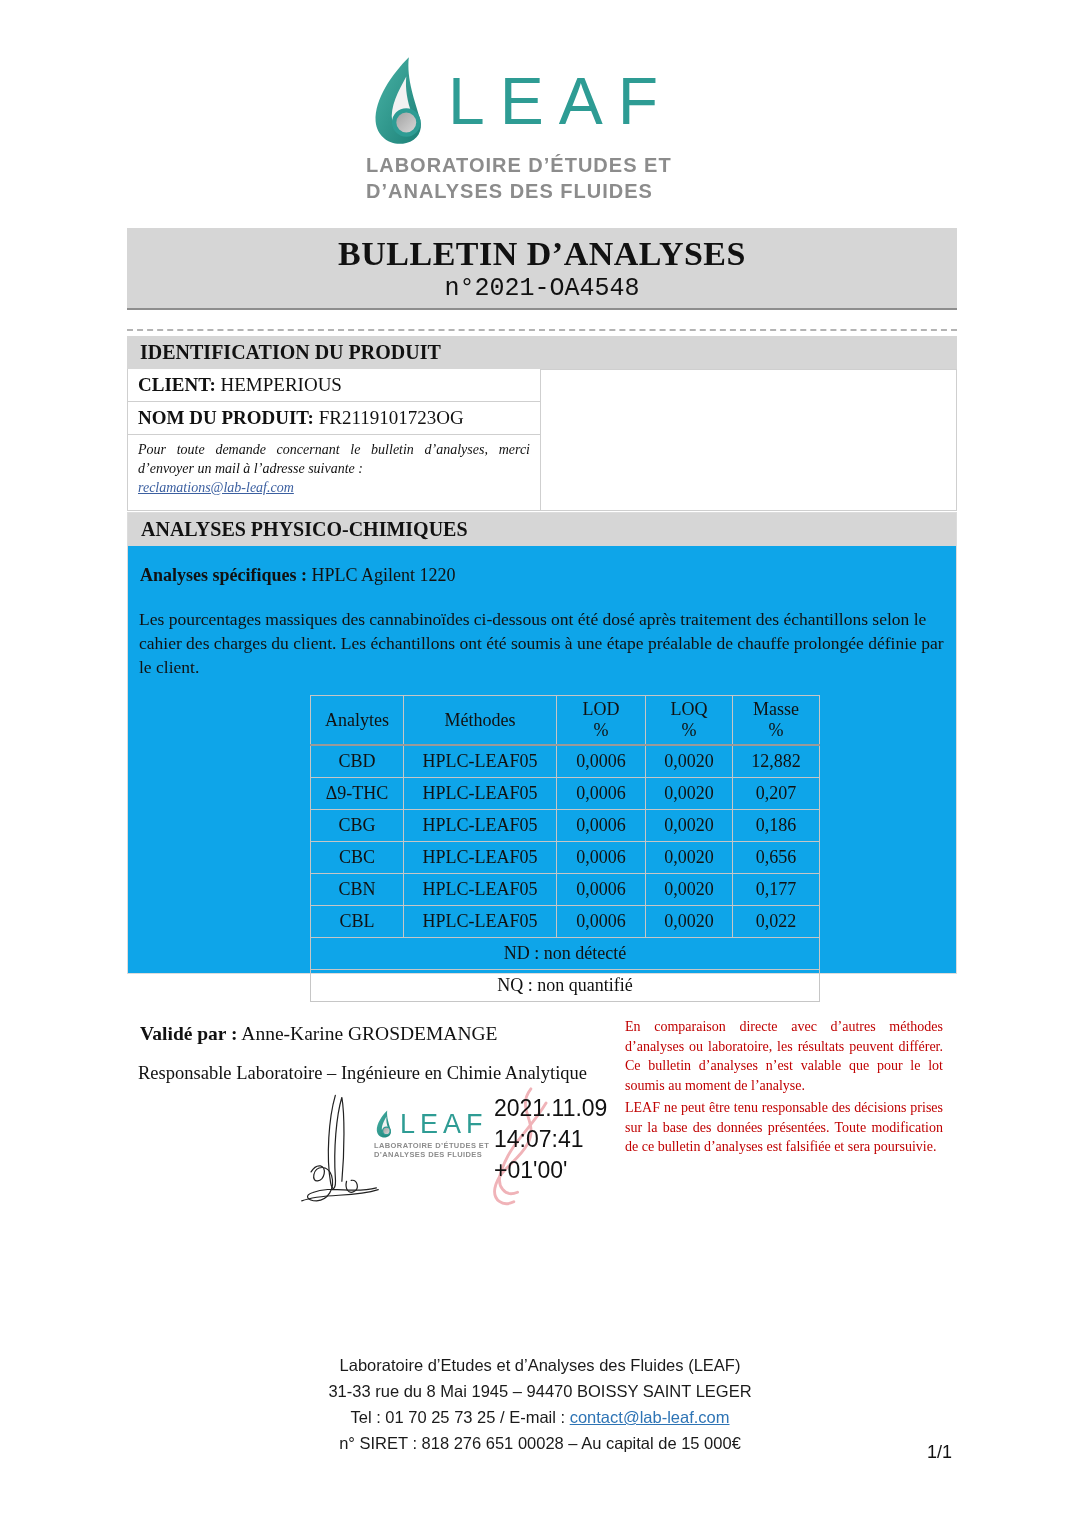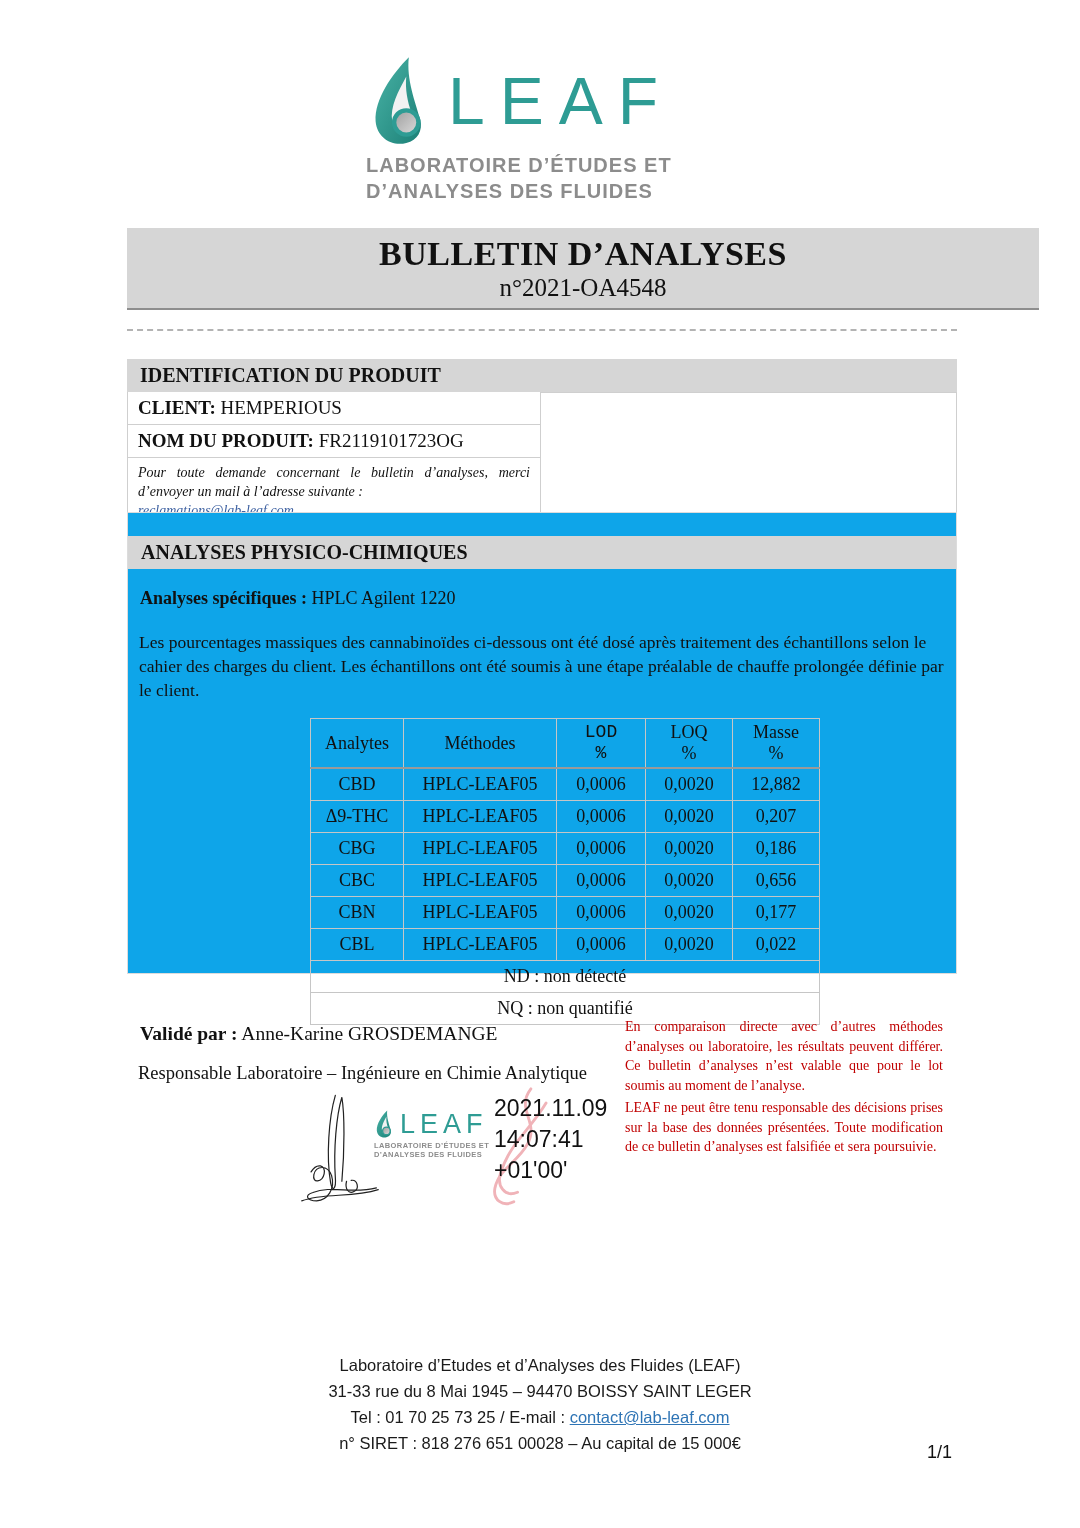--- a/index.html
+++ b/index.html
@@ -7,28 +7,28 @@
   body{width:1080px;height:1528px;position:relative;font-family:"Liberation Serif",serif;color:#111;overflow:hidden;}
 
   
   .logo-block{position:absolute;top:56px;left:50%;transform:translateX(-50%);width:348px;}
   .logo-top{display:flex;align-items:flex-start;}
   .leaf-icon-svg{width:78px;height:92px;flex:0 0 auto;}
   .logo-word{font-family:"Liberation Sans",sans-serif;font-size:66px;line-height:90px;letter-spacing:15px;margin-left:4px;font-weight:400;color:#2E9C94;}
   .logo-sub{font-family:"Liberation Sans",sans-serif;font-weight:bold;color:#8c8c8c;font-size:20px;letter-spacing:1px;line-height:26px;margin-top:4px;}
 
   
-  .title-bar{position:absolute;left:127px;width:912px;top:228px;height:82px;background:#d6d6d6;text-align:center;border-bottom:2px solid #8e8e8e;box-sizing:border-box;}
+  .title-bar{position:absolute;left:127px;width:830px;top:228px;height:82px;background:#d6d6d6;text-align:center;border-bottom:2px solid #8e8e8e;box-sizing:border-box;}
   .title-heading{font-size:34px;font-weight:bold;padding-top:7px;letter-spacing:.5px;}
-  .title-number{font-size:25px;margin-top:1px;}
+  .title-number{font-size:25px;margin-top:1px;font-family:Liberation Mono, monospace;}
 
   .sep-dashed{position:absolute;left:127px;width:830px;top:329px;border-top:2px dashed #b3b3b3;height:0;}
 
   
-  .section-bar{background:#d6d6d6;height:33px;line-height:33px;padding-left:13px;font-weight:bold;font-size:20px;margin-top:23px;}
+  .section-bar{background:#d6d6d6;height:33px;line-height:33px;padding-left:13px;font-weight:bold;font-size:20px;}
 
   
   .ident{position:absolute;left:127px;width:830px;top:336px;}
   .ident-body{display:flex;align-items:stretch;}
   .ident-left{width:413px;box-sizing:border-box;border-left:1px solid #cfcfcf;}
   .ident-row{border-bottom:1px solid #cfcfcf;padding:5px 10px;font-size:19px;}
   .ident-row b{font-weight:bold;}
   .ident-note{border-bottom:1px solid #cfcfcf;padding:6px 10px 12px;font-size:14px;font-style:italic;text-align:justify;line-height:1.35;}
   .ident-note a{color:#3b5fa0;}
   .ident-right{flex:1;border:1px solid #cfcfcf;}
@@ -36,21 +36,21 @@
   
   .analyses{position:absolute;left:127px;width:830px;top:512px;height:462px;border:1px solid #dcdcdc;box-sizing:border-box;background:#0ea5e9;}
   .spec-line{margin:19px 0 0 12px;font-size:18px;}
   .spec-line b{font-weight:bold;text-align:center;}
   .desc{margin:21px 11px 0;font-size:17.5px;line-height:1.38;}
 
   table.cbd{border-collapse:collapse;margin:16px 0 0 182px;font-size:18px;border-radius:21px;}
   table.cbd th,table.cbd td{border:1px solid #c6c6c6;text-align:center;font-weight:normal;padding:0 6px;}
   table.cbd th{height:48px;line-height:1.2;border-bottom:2px solid #9a9a9a;}
   table.cbd td{height:31px;}
-  .col-analyte{width:80px;}.col-method{width:140px;}.col-lod{width:76px;font-family:Liberation Mono, monospace;}.col-loq{width:74px;}.col-mass{width:74px;}
+  .col-analyte{width:80px;}.col-method{width:140px;}.col-lod{width:76px;}.col-loq{width:74px;}.col-mass{width:74px;}
   td.note-cell{text-align:left;padding-left:8px;height:30px;}
 
   
   .validated{position:absolute;left:140px;top:1023px;font-size:19.5px;}
   .validated b{font-weight:bold;}
   .role{position:absolute;left:138px;top:1063px;font-size:18.5px;}
 
   
   .sig{position:absolute;left:292px;top:1086px;width:340px;height:130px;}
   .sig-scribble{position:absolute;left:6px;top:2px;width:84px;height:124px;}

